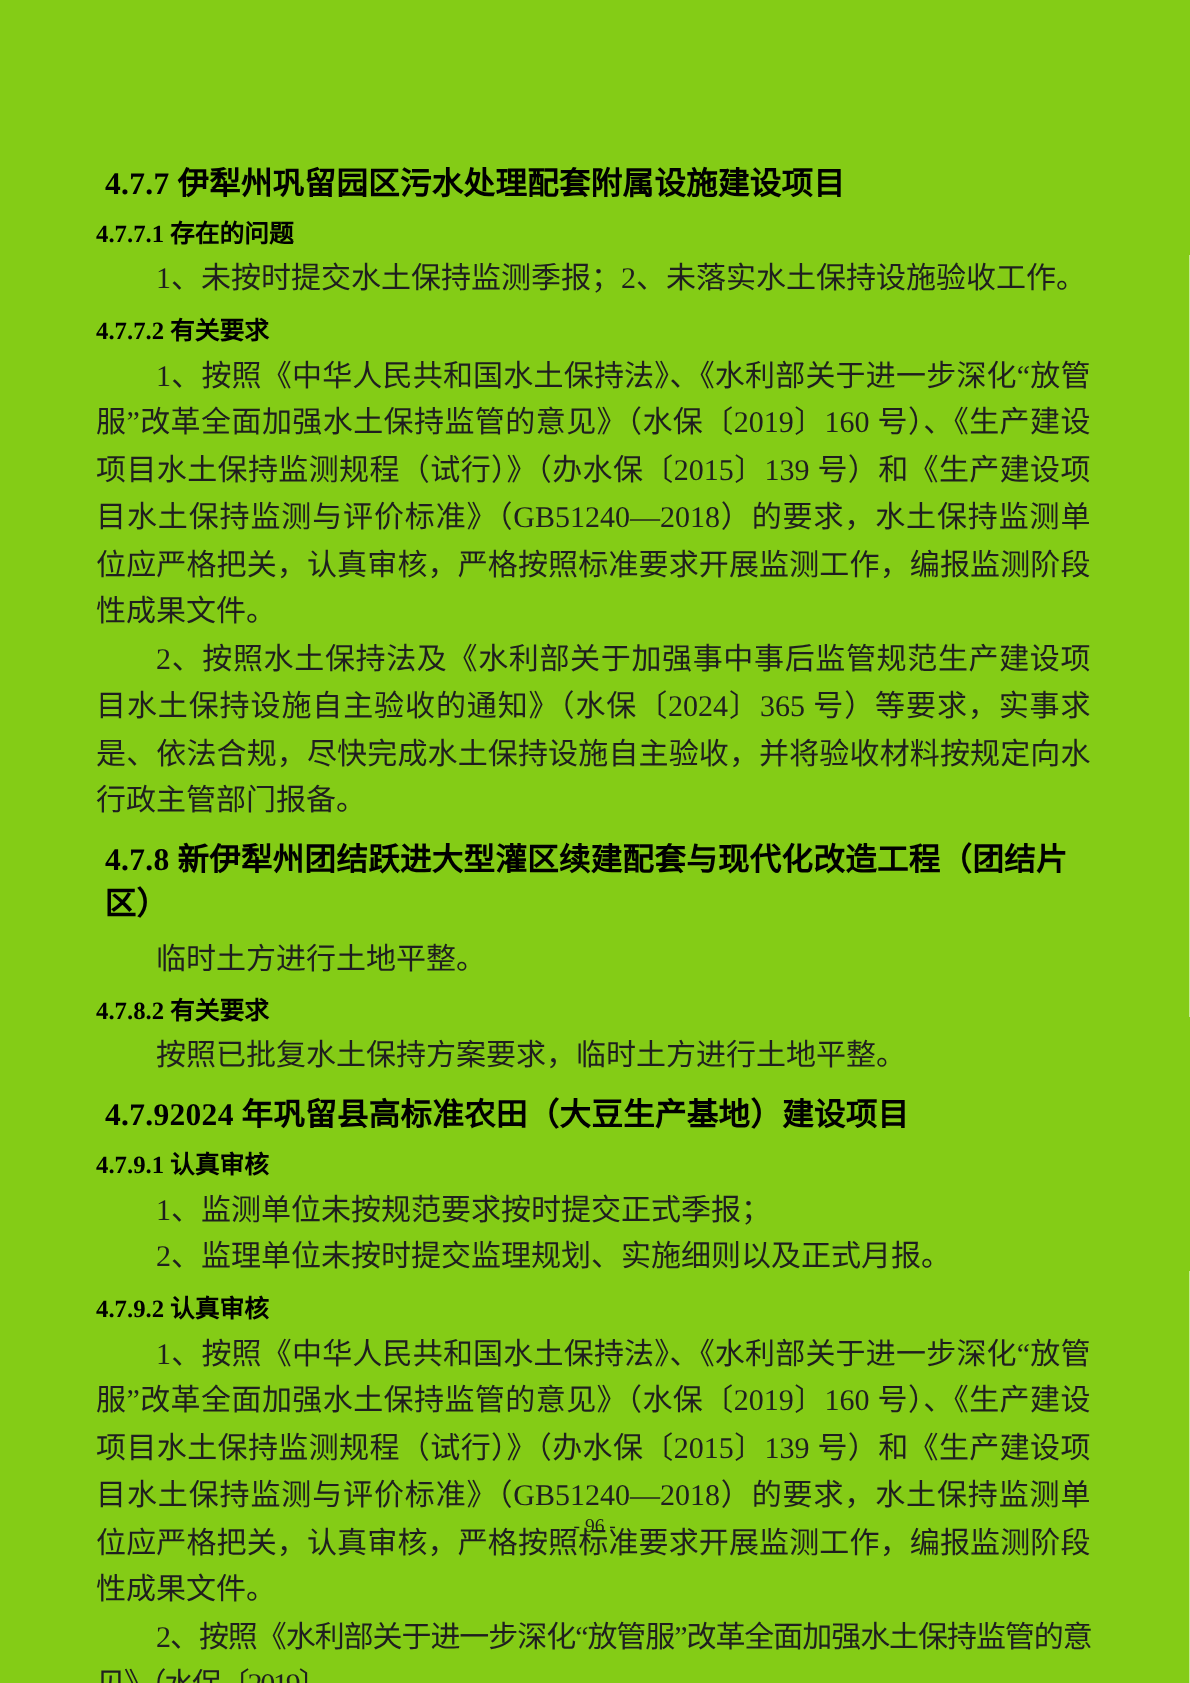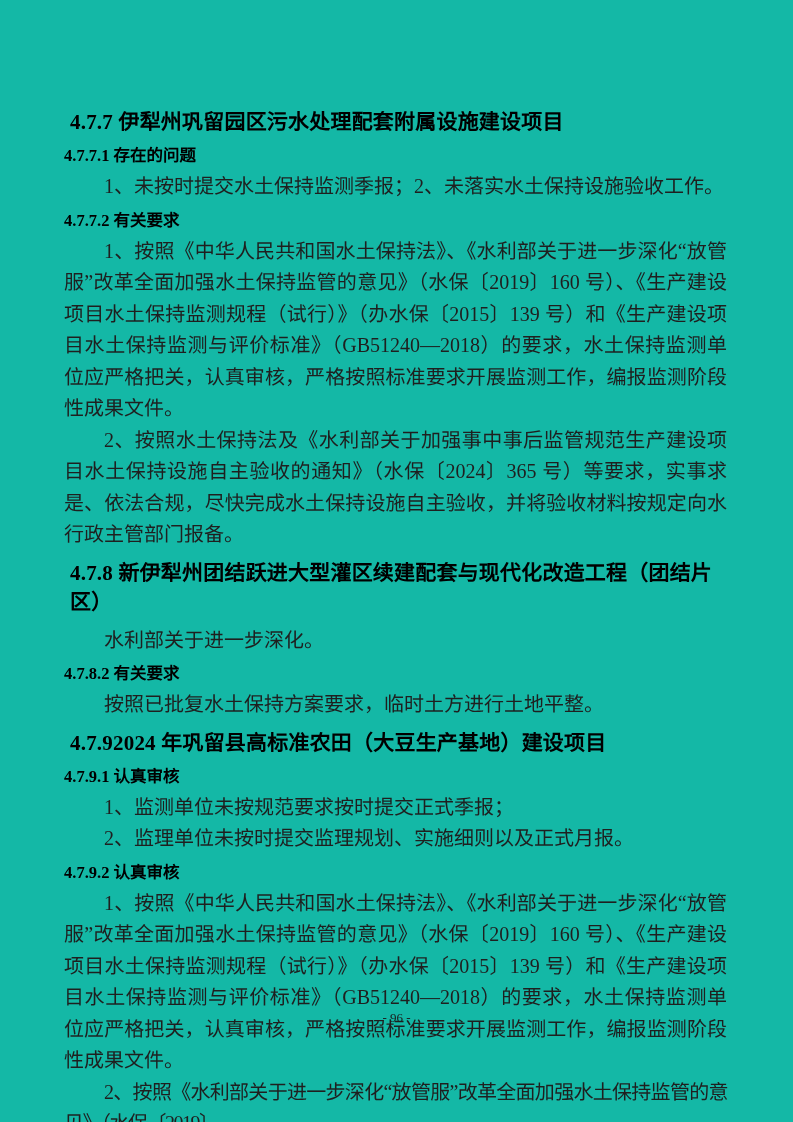--- a/index.html
+++ b/index.html
@@ -6,21 +6,21 @@
   html, body {
     margin: 0;
     padding: 0;
     background: #ffffff;
   }
   .page {
     position: relative;
     width: 793px;
     height: 1122px;
     margin: 0 auto;
-    background: #14b8a6;
+    background: #84cc16;
     box-sizing: border-box;
     padding: 100px 66px 0 64px;
     font-family: "Liberation Serif", "DejaVu Serif", serif;
     color: #1b1b1b;
     overflow: hidden;
   }
   h2.sec-heading {
     font-size: 21px;
     line-height: 29px;
     font-weight: bold;
@@ -70,21 +70,21 @@
 
   <h3 class="sub-heading">4.7.7.1 存在的问题</h3>
   <p class="body-par">1、未按时提交水土保持监测季报；2、未落实水土保持设施验收工作。</p>
 
   <h3 class="sub-heading">4.7.7.2 有关要求</h3>
   <p class="body-par">1、按照《中华人民共和国水土保持法》、《水利部关于进一步深化“放管服”改革全面加强水土保持监管的意见》（水保〔2019〕160 号）、《生产建设项目水土保持监测规程（试行）》（办水保〔2015〕139 号）和《生产建设项目水土保持监测与评价标准》（GB51240—2018）的要求，水土保持监测单位应严格把关，认真审核，严格按照标准要求开展监测工作，编报监测阶段性成果文件。</p>
   <p class="body-par">2、按照水土保持法及《水利部关于加强事中事后监管规范生产建设项目水土保持设施自主验收的通知》（水保〔2024〕365 号）等要求，实事求是、依法合规，尽快完成水土保持设施自主验收，并将验收材料按规定向水行政主管部门报备。</p>
 
   <h2 class="sec-heading">4.7.8 新伊犁州团结跃进大型灌区续建配套与现代化改造工程（团结片区）</h2>
 
-  <p class="body-par">水利部关于进一步深化。</p>
+  <p class="body-par">临时土方进行土地平整。</p>
 
   <h3 class="sub-heading">4.7.8.2 有关要求</h3>
   <p class="body-par">按照已批复水土保持方案要求，临时土方进行土地平整。</p>
 
   <h2 class="sec-heading">4.7.92024 年巩留县高标准农田（大豆生产基地）建设项目</h2>
 
   <h3 class="sub-heading">4.7.9.1 认真审核</h3>
   <p class="body-par">1、监测单位未按规范要求按时提交正式季报；</p>
   <p class="body-par">2、监理单位未按时提交监理规划、实施细则以及正式月报。</p>
 

